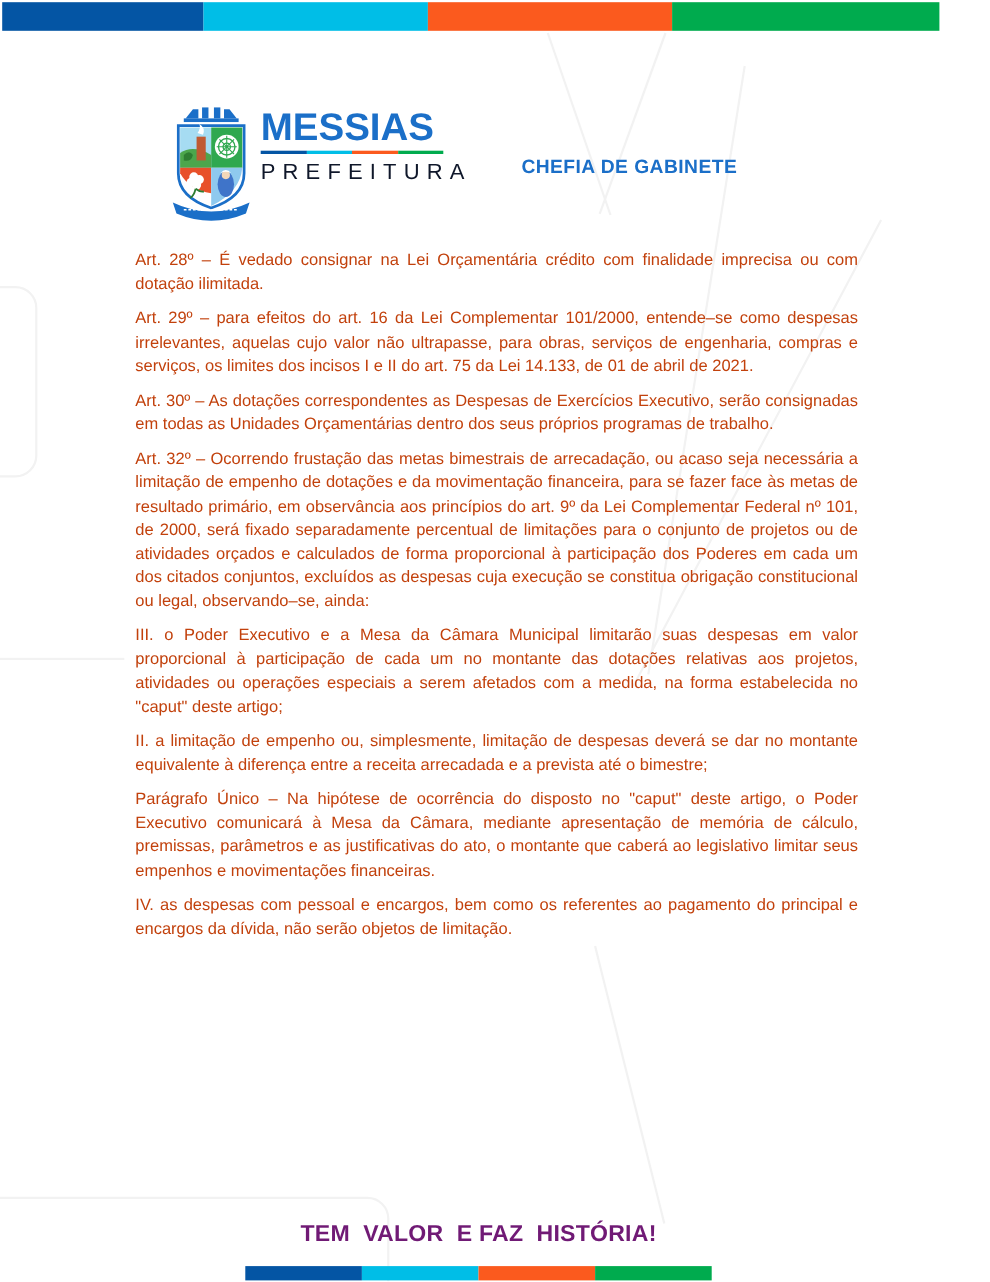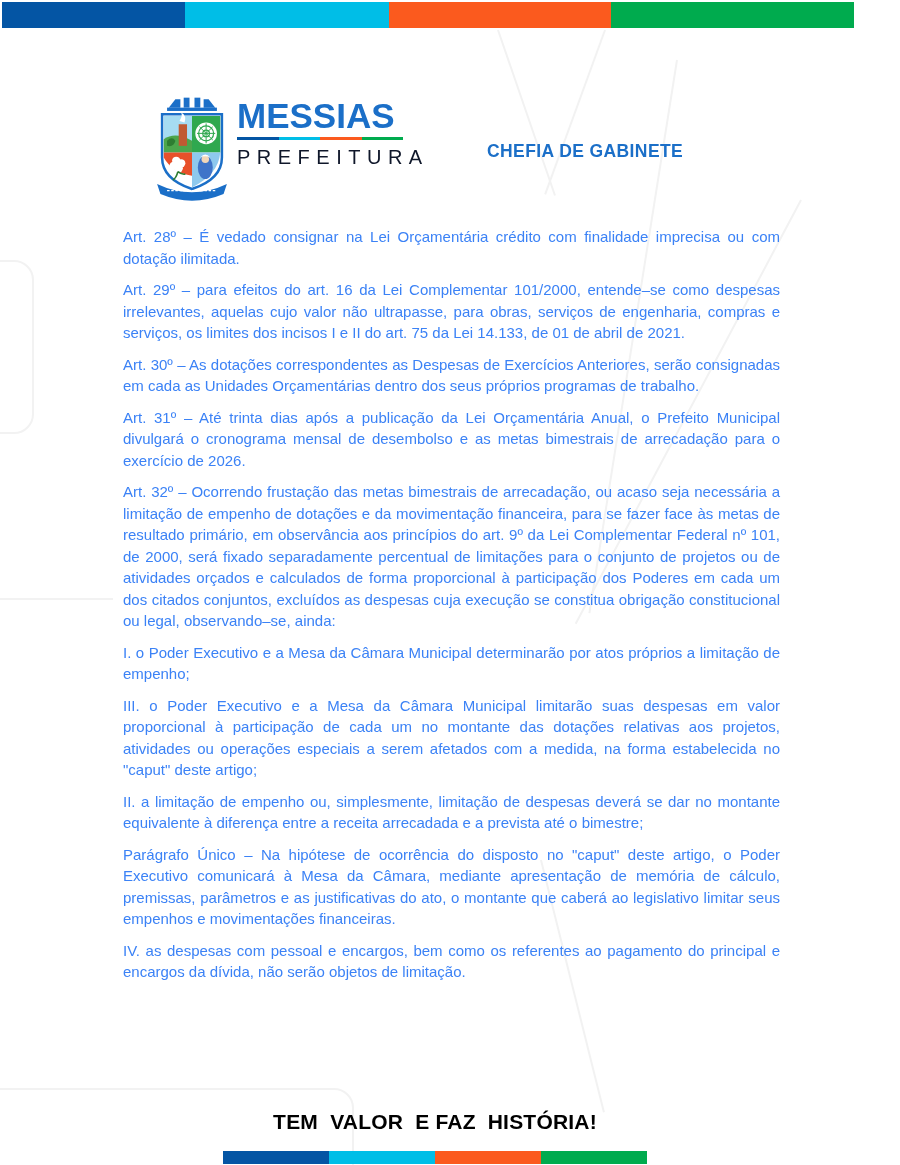--- a/index.html
+++ b/index.html
@@ -20,32 +20,32 @@
   .wm-line{width:2px;}
   .wm-rect{background:none;border:2px solid #f2f2f2;border-radius:20px;}
   
   .header{position:absolute;left:0;top:90px;width:900px;height:120px;}
   .crest{position:absolute;left:150px;top:6px;width:84px;height:108px;}
   .wordmark{position:absolute;left:237px;top:10px;width:180px;}
   .wm-name{font-size:35px;font-weight:800;color:#1B6FC8;line-height:31px;letter-spacing:0px;}
   .wm-rule{display:flex;width:166px;height:3px;margin-top:6px;}
   .wm-rule span{flex:1;}
   .wm-sub{margin-top:6px;font-size:20px;font-weight:500;color:#0f172a;letter-spacing:6.5px;}
-  .dept{position:absolute;left:487px;top:51px;font-size:17.5px;font-weight:800;
+  .dept{position:absolute;left:474px;top:51px;font-size:17.5px;font-weight:800;
         color:#1B6FC8;letter-spacing:.4px;}
   
-  .doc-body{position:absolute;left:123px;top:226px;width:657px;color:#3b82f6;}
+  .doc-body{position:absolute;left:123px;top:226px;width:657px;color:#c2410c;}
   .doc-body p{
     margin:0 0 10px 0;font-size:15px;line-height:21.5px;text-align:justify;
     font-family:"Liberation Sans",sans-serif;
   }
   
   .footer-slogan{
     position:absolute;left:150px;top:1110px;width:570px;text-align:center;
-    color:#000000;font-size:21px;white-space:nowrap;letter-spacing:.2px;
+    color:#701a75;font-size:21px;white-space:nowrap;letter-spacing:.2px;
   }
   .footer-slogan .w-md{font-weight:600;}
   .footer-slogan .w-xb{font-weight:800;}
   .footer-bar{position:absolute;left:223px;top:1151px;width:424px;height:13px;display:flex;}
   .footer-bar span{flex:1;}
 </style>
 </head>
 <body>
 
 <div class="page">
@@ -118,24 +118,22 @@
       </div>
       <div class="wm-sub">PREFEITURA</div>
     </div>
 
     <div class="dept">CHEFIA DE GABINETE</div>
   </div>
 
   <div class="doc-body">
     <p>Art. 28º – É vedado consignar na Lei Orçamentária crédito com finalidade imprecisa ou com dotação ilimitada.</p>
     <p>Art. 29º – para efeitos do art. 16 da Lei Complementar 101/2000, entende–se como despesas irrelevantes, aquelas cujo valor não ultrapasse, para obras, serviços de engenharia, compras e serviços, os limites dos incisos I e II do art. 75 da Lei 14.133, de 01 de abril de 2021.</p>
-    <p>Art. 30º – As dotações correspondentes as Despesas de Exercícios Anteriores, serão consignadas em cada as Unidades Orçamentárias dentro dos seus próprios programas de trabalho.</p>
-    <p>Art. 31º – Até trinta dias após a publicação da Lei Orçamentária Anual, o Prefeito Municipal divulgará o cronograma mensal de desembolso e as metas bimestrais de arrecadação para o exercício de 2026.</p>
+    <p>Art. 30º – As dotações correspondentes as Despesas de Exercícios Executivo, serão consignadas em todas as Unidades Orçamentárias dentro dos seus próprios programas de trabalho.</p>
     <p>Art. 32º – Ocorrendo frustação das metas bimestrais de arrecadação, ou acaso seja necessária a limitação de empenho de dotações e da movimentação financeira, para se fazer face às metas de resultado primário, em observância aos princípios do art. 9º da Lei Complementar Federal nº 101, de 2000, será fixado separadamente percentual de limitações para o conjunto de projetos ou de atividades orçados e calculados de forma proporcional à participação dos Poderes em cada um dos citados conjuntos, excluídos as despesas cuja execução se constitua obrigação constitucional ou legal, observando–se, ainda:</p>
-    <p>I. o Poder Executivo e a Mesa da Câmara Municipal determinarão por atos próprios a limitação de empenho;</p>
     <p>III. o Poder Executivo e a Mesa da Câmara Municipal limitarão suas despesas em valor proporcional à participação de cada um no montante das dotações relativas aos projetos, atividades ou operações especiais a serem afetados com a medida, na forma estabelecida no "caput" deste artigo;</p>
     <p>II. a limitação de empenho ou, simplesmente, limitação de despesas deverá se dar no montante equivalente à diferença entre a receita arrecadada e a prevista até o bimestre;</p>
     <p>Parágrafo Único – Na hipótese de ocorrência do disposto no "caput" deste artigo, o Poder Executivo comunicará à Mesa da Câmara, mediante apresentação de memória de cálculo, premissas, parâmetros e as justificativas do ato, o montante que caberá ao legislativo limitar seus empenhos e movimentações financeiras.</p>
     <p>IV. as despesas com pessoal e encargos, bem como os referentes ao pagamento do principal e encargos da dívida, não serão objetos de limitação.</p>
   </div>
 
   <div class="footer-slogan">
     <span class="w-md">TEM&nbsp;</span>
     <span class="w-xb">VALOR&nbsp;</span>
     <span class="w-md">E FAZ&nbsp;</span>

